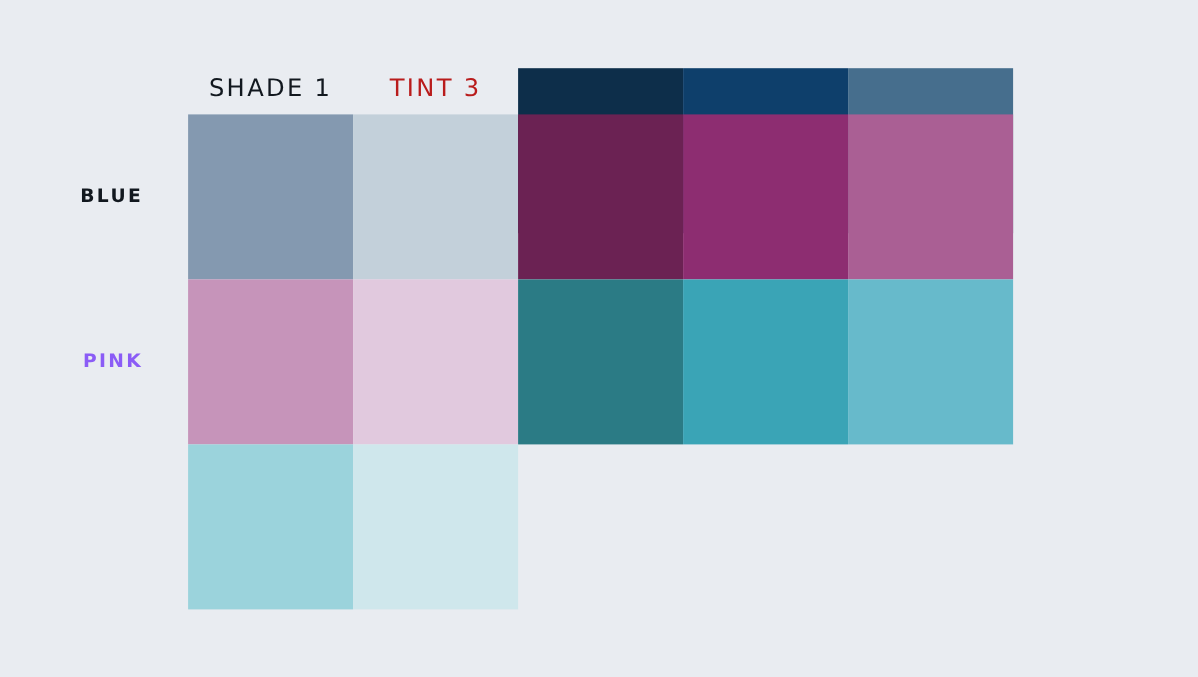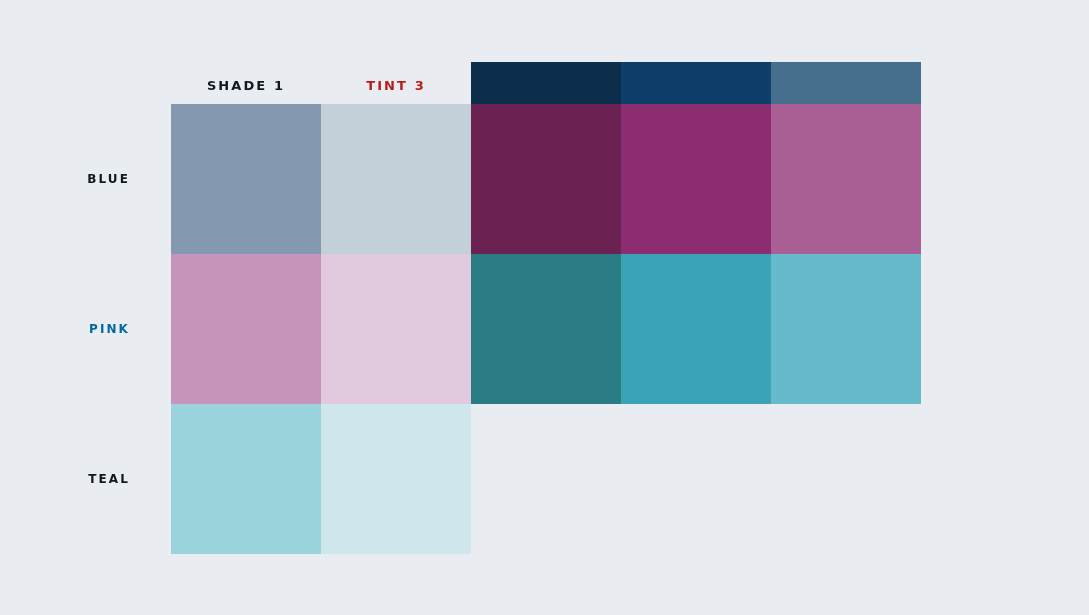--- a/index.html
+++ b/index.html
@@ -32,53 +32,52 @@
     top: 104px;
     width: 151px;
     display: grid;
     grid-template-rows: repeat(3, 150px);
   }
   .col-header {
     display: flex;
     align-items: flex-end;
     justify-content: center;
     padding-bottom: 11px;
-    font-size: 13px;
-    font-weight: bold;
+    font-size: 22px;
+    font-weight: normal;
     letter-spacing: 2.1px;
     color: #12181f;
     text-transform: uppercase;
     white-space: nowrap;
   }
   .row-label {
     display: flex;
     align-items: center;
     justify-content: flex-end;
     padding-right: 21px;
-    font-size: 12px;
+    font-size: 17px;
     font-weight: bold;
     letter-spacing: 2.1px;
     color: #12181f;
     text-transform: uppercase;
     white-space: nowrap;
   }
   .swatch {
     width: 150px;
     height: 150px;
   }
 </style>
 </head>
 <body style="background: rgb(233, 236, 241);">
 
 <div class="palette-wrap">
 
   <div class="rowlabels">
     <div class="row-label" style="color: rgb(18, 24, 31);">BLUE</div>
-    <div class="row-label" style="color: #0369a1;">PINK</div>
-    <div class="row-label" style="color: rgb(18, 24, 31);">TEAL</div>
+    <div class="row-label" style="color: #8b5cf6;">PINK</div>
   </div>
 
   <div class="grid">
 
     <div class="col-header" style="color: rgb(18, 24, 31);">SHADE 1</div>
     <div class="col-header" style="color: #b91c1c;">TINT 3</div>
 
     <div class="swatch" style="background-color: rgb(13, 46, 74);"></div>
     <div class="swatch" style="background-color: rgb(14, 63, 107);"></div>
     <div class="swatch" style="background-color: rgb(70, 110, 141);"></div>

